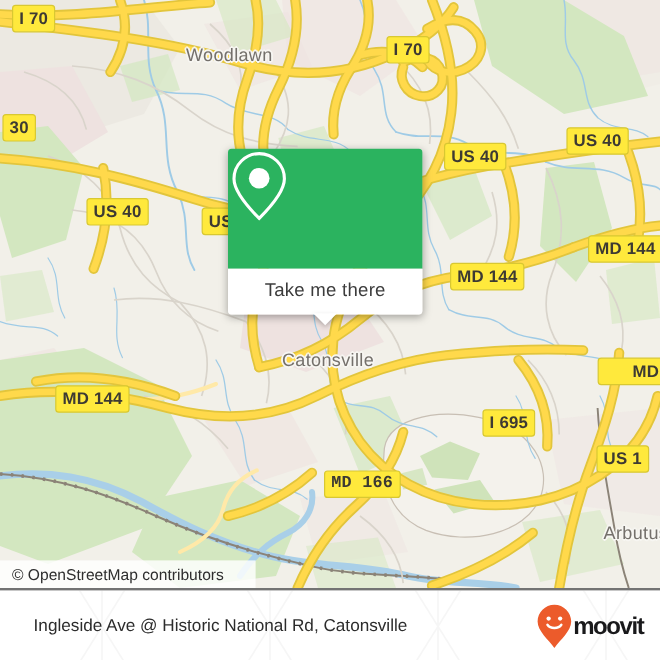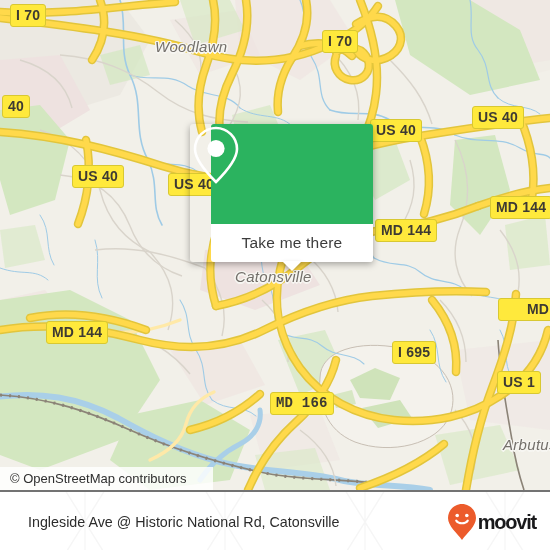--- a/index.html
+++ b/index.html
@@ -22,21 +22,20 @@
   
   .place{
     position:absolute;
     color:#74706b;
     font-size:14px;
     letter-spacing:.3px;
     white-space:nowrap;
     text-shadow:
       -1.5px 0 #f7f6f2, 1.5px 0 #f7f6f2, 0 -1.5px #f7f6f2, 0 1.5px #f7f6f2,
       -1px -1px #f7f6f2, 1px -1px #f7f6f2, -1px 1px #f7f6f2, 1px 1px #f7f6f2;
-    font-style: italic;
   }
   .place.big{font-size:15px;}
 
   
   .shield{
     position:absolute;
     background:#ffe93c;
     border:1.5px solid #d8c832;
     border-radius:3px;
     color:#3d3a33;
@@ -50,21 +49,20 @@
   }
 
   
   .card{
     position:absolute;
     left:190px;top:124px;
     width:162px;
     border-radius:3px;
     box-shadow:0 2px 7px rgba(0,0,0,.35);
     z-index:40;
-    padding-left:21px;
   }
   .card-top{
     background:#2bb35f;
     height:100px;
     border-radius:3px 3px 0 0;
     display:flex;align-items:center;justify-content:center;
   }
   .card-bottom{
     background:#ffffff;
     height:38px;
@@ -327,35 +325,35 @@
             <path d="M300 168 C308 194 306 218 296 240"></path>
             <path d="M520 118 C532 146 536 172 532 198"></path>
             <path d="M432 300 C450 322 458 346 456 372"></path>
             <path d="M100 0 C108 22 104 42 92 60"></path>
           </g>
         </g>
       </g>
     </svg>
 
     <div class="place big" style="left:155px;top:38px;">Woodlawn</div>
-    <div class="place big" style="left:235px;top:248px;margin-top:20px;">Catonsville</div>
+    <div class="place big" style="left:235px;top:272px;margin-top:20px;">Catonsville</div>
     <div class="place big" style="left:503px;top:436px;">Arbutus</div>
 
     <div class="shield" style="left:10px;top:4px;">I 70</div>
     <div class="shield" style="left:322px;top:30px;">I 70</div>
-    <div class="shield" style="left:2px;top:95px;">40</div>
+    <div class="shield" style="left:2px;top:95px;">30</div>
     <div class="shield" style="left:370px;top:119px;">US 40</div>
     <div class="shield" style="left:472px;top:106px;">US 40</div>
     <div class="shield" style="left:72px;top:165px;">US 40</div>
     <div class="shield" style="left:168px;top:173px;">US 40</div>
     <div class="shield" style="left:375px;top:219px;">MD 144</div>
     <div class="shield" style="left:490px;top:196px;">MD 144</div>
     <div class="shield" style="left:46px;top:321px;">MD 144</div>
     <div class="shield" style="left:498px;top:298px;padding-left:28px;">MD 372</div>
-    <div class="shield" style="left:392px;top:341px;">I 695</div>
+    <div class="shield" style="left:402px;top:341px;">I 695</div>
     <div class="shield" style="left:270px;top:392px;font-family:Liberation Mono, monospace;">MD 166</div>
     <div class="shield" style="left:497px;top:371px;">US 1</div>
 
     <div class="card">
       <div class="card-top">
         <svg width="52" height="62" viewBox="0 0 52 62">
           <path d="M26 4 C14.4 4 5 13.4 5 25 C5 36 17 49 26 58 C35 49 47 36 47 25 C47 13.4 37.6 4 26 4 Z" fill="none" stroke="#ffffff" stroke-width="2.6"></path>
           <circle cx="26" cy="24.5" r="8.6" fill="#ffffff"></circle>
         </svg>
       </div>

